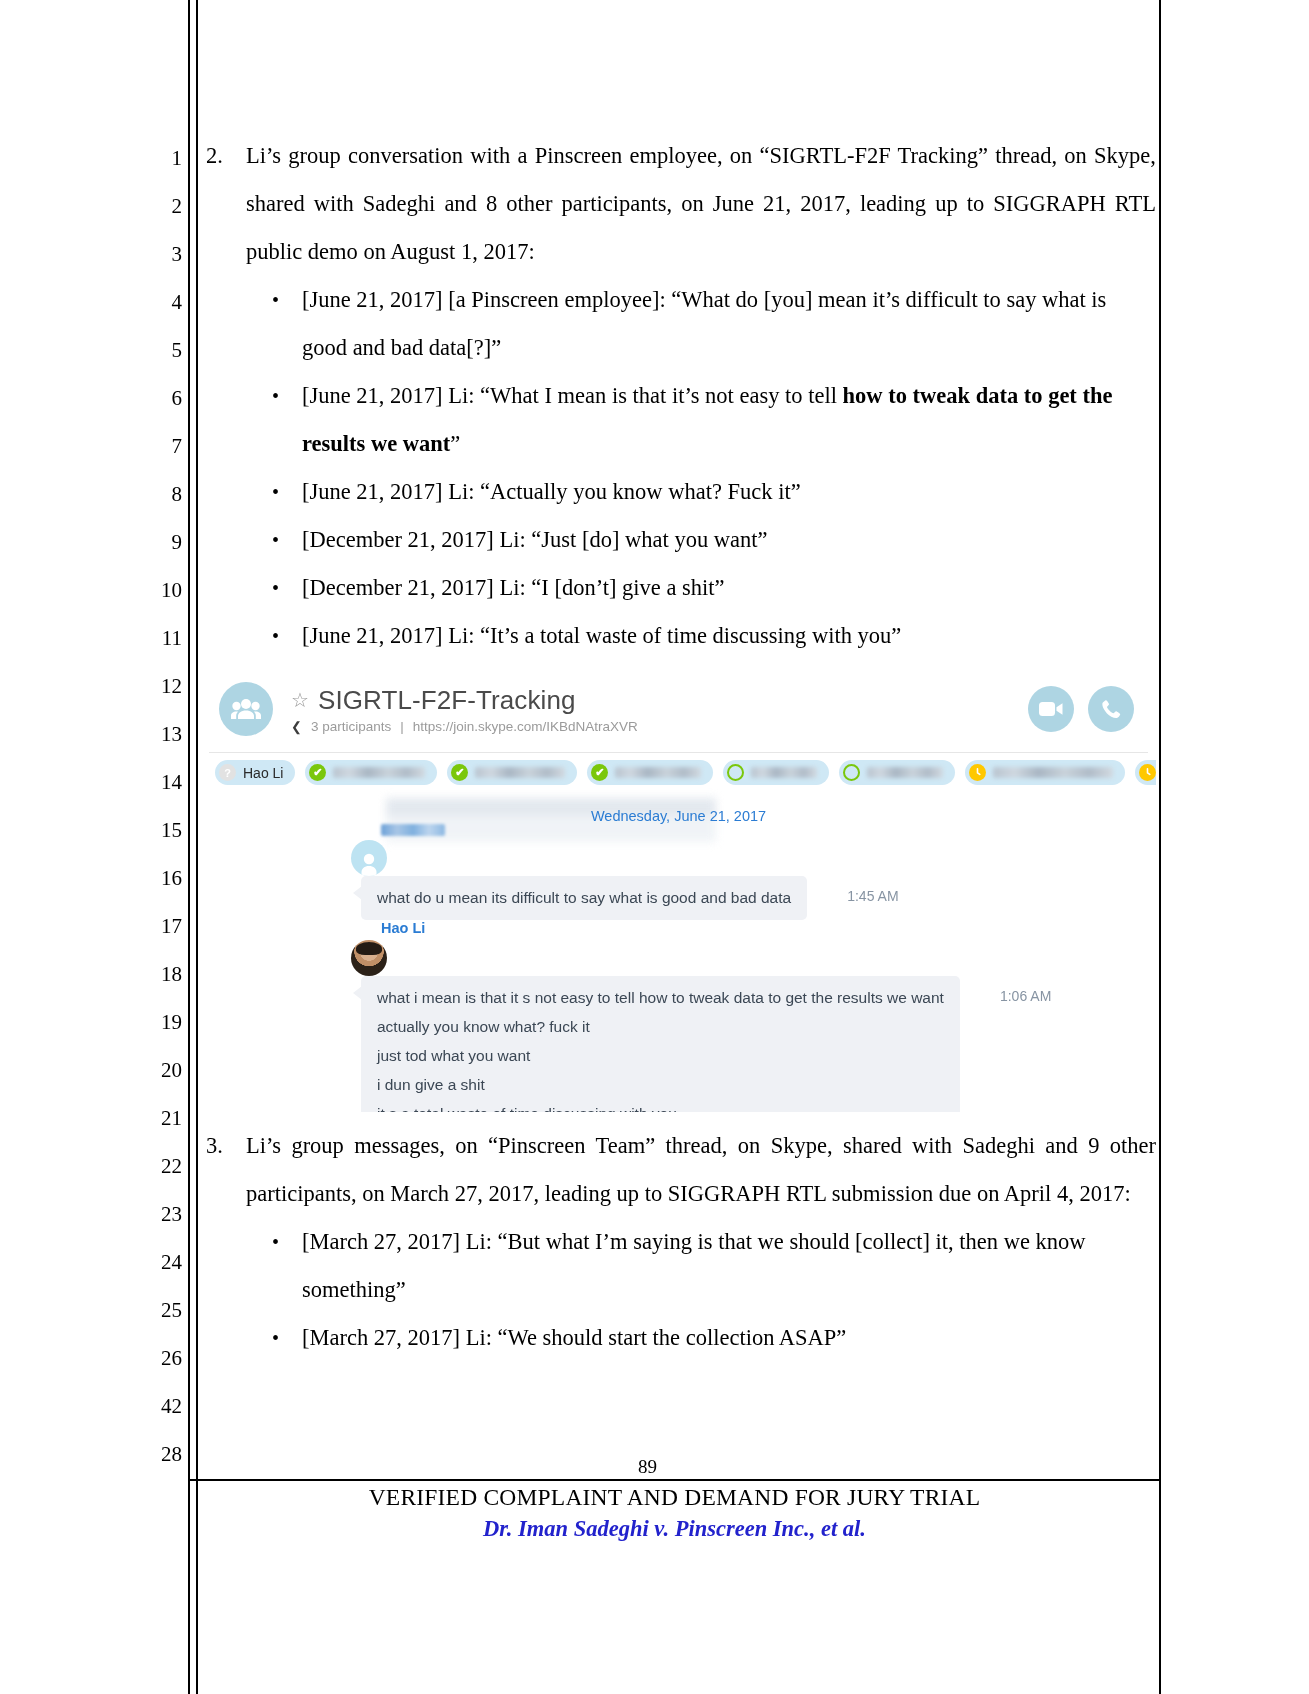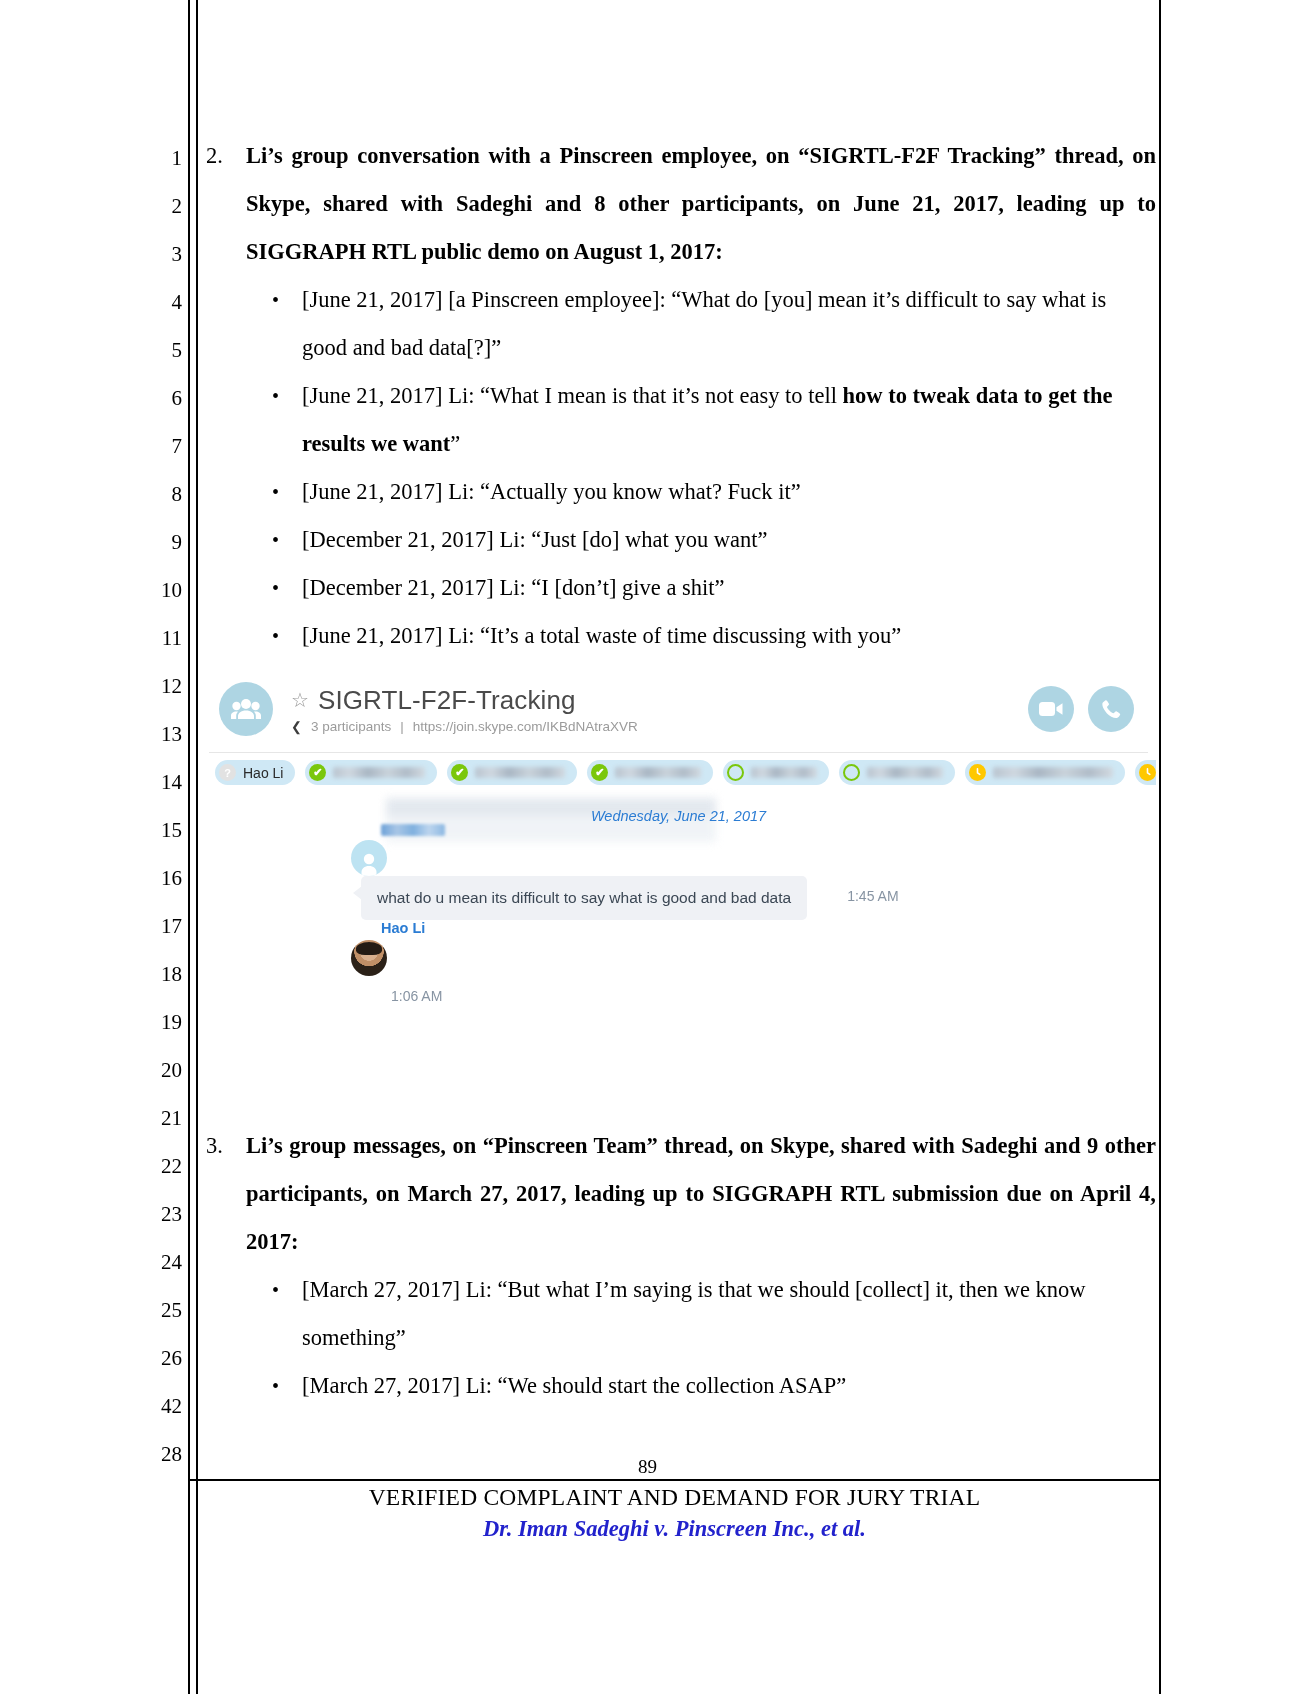--- a/index.html
+++ b/index.html
@@ -61,21 +61,21 @@
   .para .num {
     width: 40px;
     flex: 0 0 40px;
     text-align: left;
   }
   .para .txt {
     flex: 1 1 auto;
     text-align: justify;
     text-justify: inter-word;
   }
-  .para .txt.last-nofill { text-align-last: left; font-weight: bold; }
+  .para .txt.last-nofill { text-align-last: left; }
 
   ul.bullets {
     margin: 0;
     padding: 0;
     list-style: none;
   }
   ul.bullets li {
     position: relative;
     padding-left: 96px;
     font-size: 22.5px;
@@ -199,21 +199,20 @@
     background: linear-gradient(180deg,#dfe5ec 0 40%,#eef2f6 40% 100%);
     filter: blur(4px);
     opacity: .85;
   }
   .sk-datesep {
     text-align: center;
     font-size: 14.5px;
     color: #2b7cd3;
     padding-top: 16px;
     position: relative;
-    font-style: italic;
   }
   .sk-msg {
     position: relative;
     display: flex;
     align-items: flex-start;
     padding: 0 10px 0 150px;
     flex-direction: column;
   }
   .sk-sender {
     font-size: 14.5px;
@@ -498,20 +497,27 @@
               <div class="bubble">
                 <p>what do u mean its difficult to say what is good and bad data</p>
               </div>
               <div class="msg-time">1:45 AM</div>
             </div>
           </div>
           <div class="sk-sender">Hao Li</div>
           <div class="sk-msg">
             <div class="msg-avatar photo"></div>
             <div class="bubble-wrap">
+              <div class="bubble">
+                <p>what i mean is that it s not easy to tell how to tweak data to get the results we want</p>
+                <p>actually you know what? fuck it</p>
+                <p>just tod what you want</p>
+                <p>i dun give a shit</p>
+                <p>it s a total waste of time discussing with you</p>
+              </div>
               <div class="msg-time">1:06 AM</div>
             </div>
           </div>
         </div>
     </div>
   </div>
 
   <div class="pagenum">89</div>
   <div class="footline"></div>
   <div class="footer-text">VERIFIED COMPLAINT AND DEMAND FOR JURY TRIAL</div>

